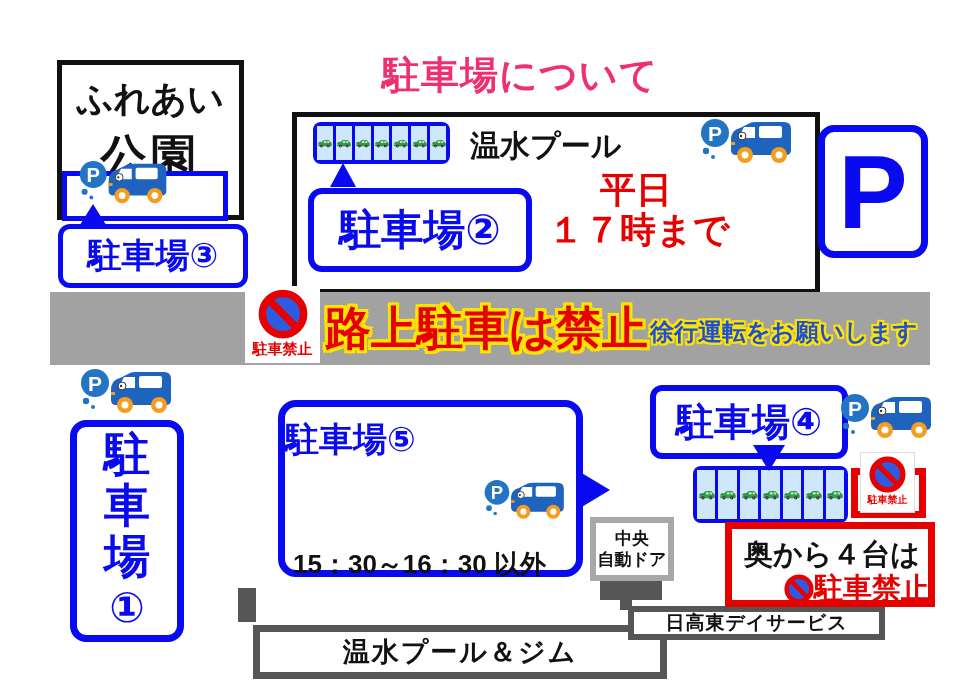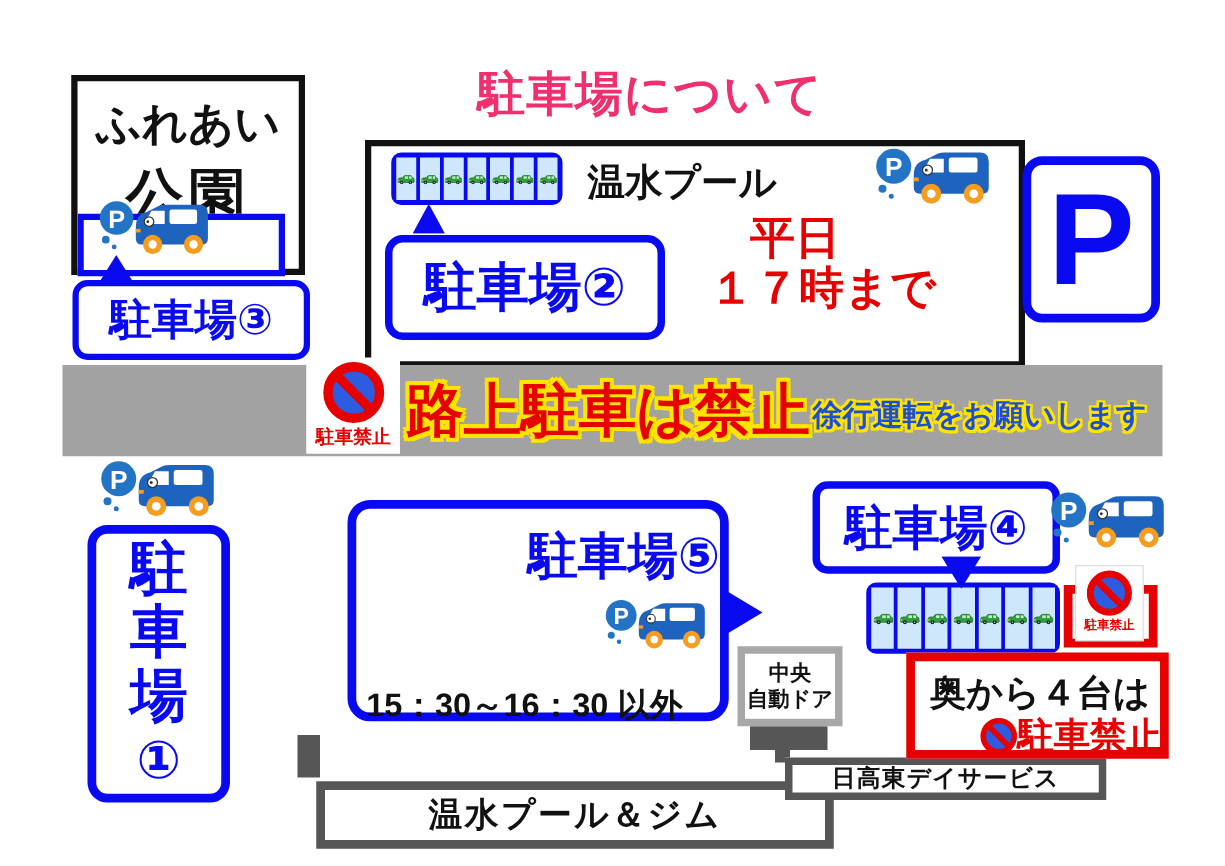--- a/index.html
+++ b/index.html
@@ -33,21 +33,21 @@
   .prow{background:#0a0af0;border-radius:8px;display:flex;gap:3px;padding:4px;box-sizing:border-box;}
   .stall{flex:1;background:#cfe7fb;display:flex;align-items:center;justify-content:center;}
   .stall svg{width:15px;height:11px;}
   .row2{left:313px;top:122px;width:137px;height:42px;z-index:2;}
   .row2-arrow{left:330px;top:163px;width:26px;height:24px;z-index:3;}
   .lot2-label{left:308px;top:188px;width:212px;height:72px;font-size:42px;border-width:6px;border-radius:14px;z-index:2;}
   .facility-name{left:470px;top:126px;width:230px;font-size:30px;font-weight:900;color:#111;white-space:nowrap;}
   .pcar2{left:698px;top:118px;width:100px;height:52px;}
   .red-txt{color:#e60000;font-weight:900;white-space:nowrap;}
   .hours1{left:600px;top:166px;width:110px;font-size:36px;text-align:left;}
-  .hours2{left:548px;top:206px;width:220px;font-size:36px;text-align:center;}
+  .hours2{left:548px;top:206px;width:220px;font-size:36px;}
 
   
   .p-sign{left:818px;top:125px;width:110px;height:133px;border:7px solid #0a0af0;border-radius:16px;
           background:#fff;display:flex;align-items:center;justify-content:center;box-sizing:border-box;}
   .p-sign .letter{font-size:104px;font-weight:900;color:#0a0af0;line-height:1;}
 
   
   .road{left:50px;top:292px;width:880px;height:73px;background:#a2a2a2;}
   .road-sign{left:245px;top:286px;width:75px;height:77px;background:#fff;z-index:2;
              display:flex;flex-direction:column;align-items:center;}
@@ -65,21 +65,21 @@
   
   .pcar-left{left:78px;top:368px;width:100px;height:52px;}
   .lot1-box{left:70px;top:420px;width:114px;height:222px;border:7px solid #0a0af0;border-radius:16px;
             background:#fff;display:flex;flex-direction:column;align-items:center;justify-content:center;box-sizing:border-box;}
   .lot1-box span{font-size:46px;font-weight:900;color:#0a0af0;line-height:51px;}
   .lot1-box span.circ{font-size:42px;}
 
   
   .lot5-box{left:278px;top:400px;width:305px;height:177px;border:7px solid #0a0af0;border-radius:18px;
             background:#fff;box-sizing:border-box;z-index:1;}
-  .lot5-label{position:absolute;left:0;top:10px;width:100%;text-align:right;font-size:40px;font-weight:900;color:#0a0af0;}
+  .lot5-label{position:absolute;left:0;top:10px;width:100%;text-align:left;font-size:34px;font-weight:900;color:#0a0af0;}
   .lot5-days{position:absolute;left:14px;top:70px;font-size:29px;font-weight:900;color:#111;white-space:nowrap;}
   .lot5-t1{position:absolute;left:22px;top:108px;font-size:26px;font-weight:800;color:#111;white-space:nowrap;}
   .lot5-t2{position:absolute;left:8px;top:140px;font-size:26px;font-weight:800;color:#111;white-space:nowrap;}
   .pcar5{position:absolute;right:6px;top:72px;width:88px;height:46px;}
   .lot5-arrow{left:580px;top:472px;width:30px;height:36px;z-index:2;}
 
   
   .lot4-label{left:650px;top:385px;width:186px;height:62px;font-size:38px;border-width:6px;z-index:2;}
   .lot4-arrow{left:753px;top:445px;width:32px;height:26px;z-index:2;}
   .pcar4{left:838px;top:392px;width:100px;height:54px;}

